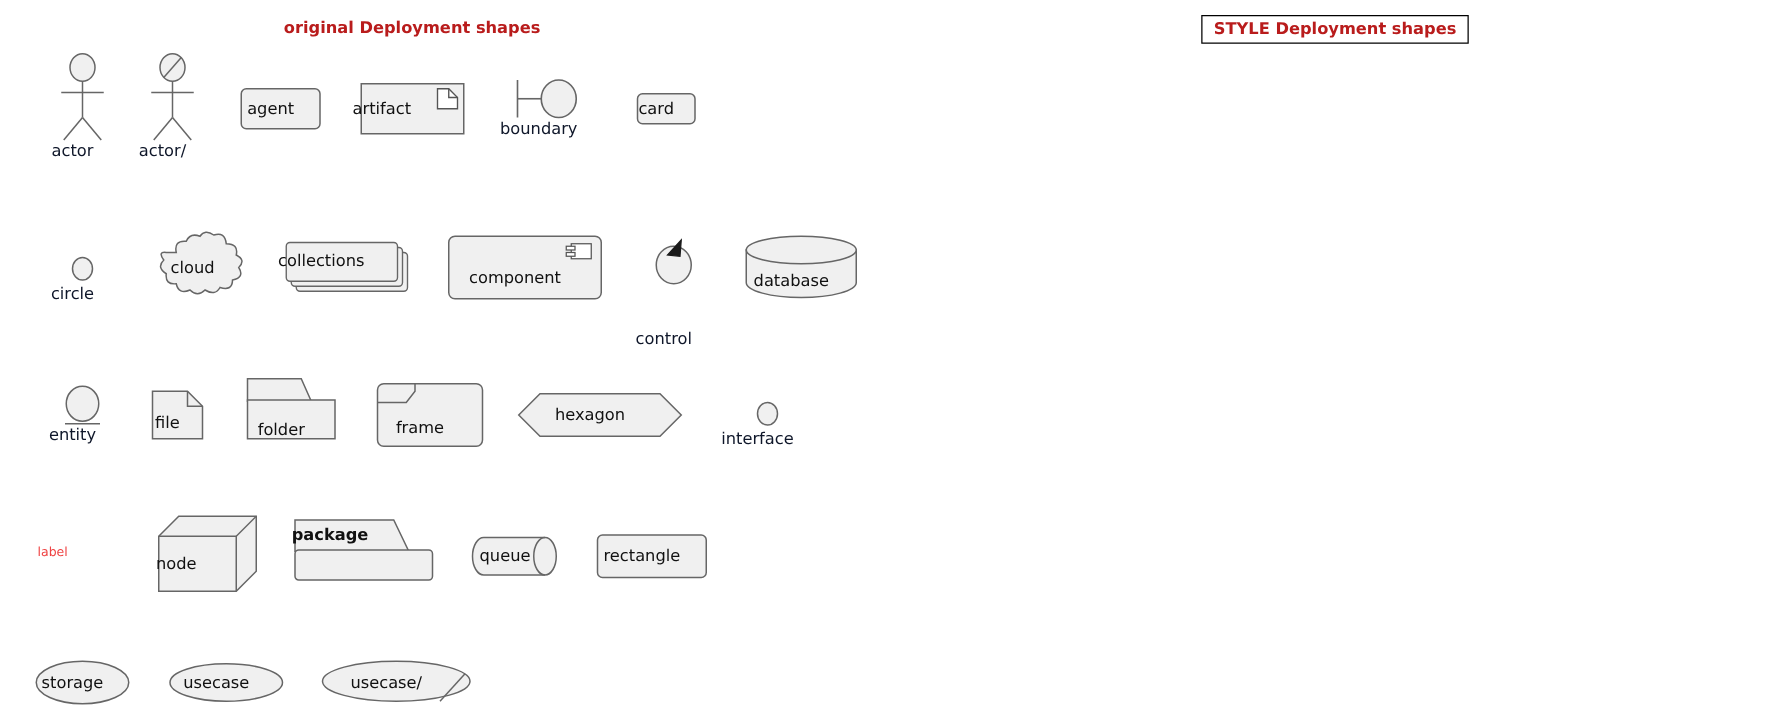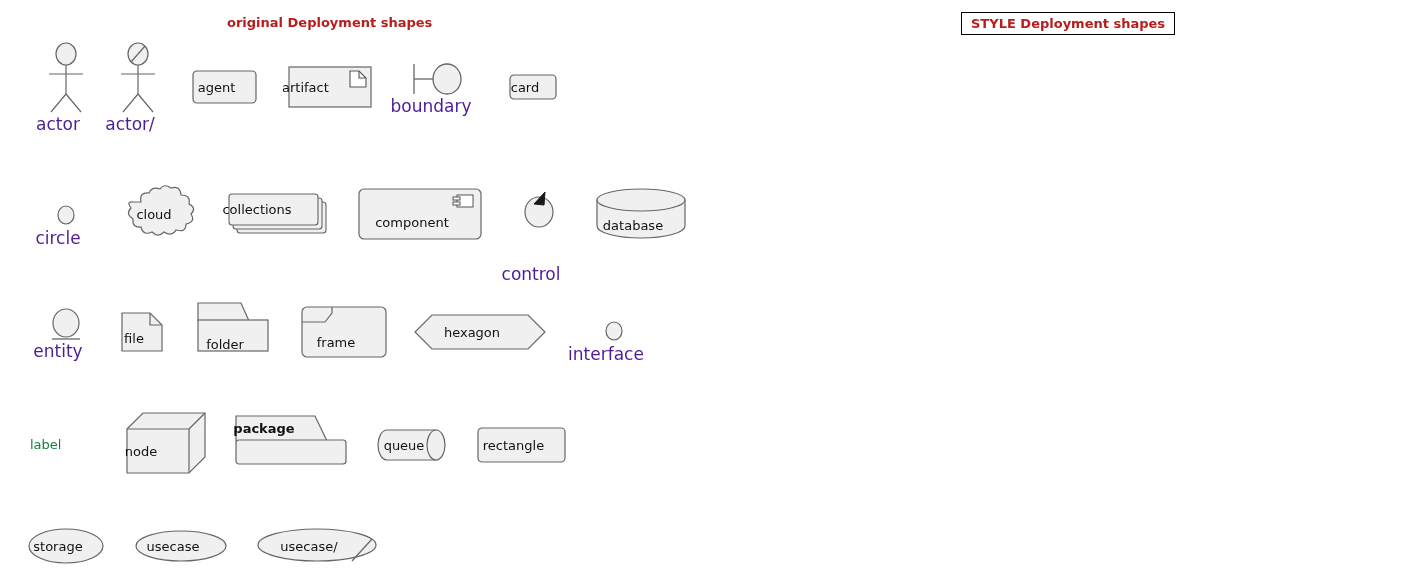--- a/index.html
+++ b/index.html
@@ -17,31 +17,31 @@
     white-space:nowrap;
   }
   #title-original{left:227px;}
   #title-style{
     left:251px;top:12px;border:1.6px solid #000;background:#fff;
     padding:3px 9px;
   }
 
   .cell{position:absolute;padding-left:16px;}
   .cap{
-    position:absolute;font-size:17px;color:#4c1d95;white-space:nowrap;
+    position:absolute;font-size:13px;color:#0f172a;white-space:nowrap;
     text-align:right;left:50%;transform:translateX(-50%);
   }
   .inlabel{
     position:absolute;left:0;top:0;width:100%;height:100%;
     display:flex;align-items:center;justify-content:center;
     font-size:13px;color:#111;pointer-events:none;white-space:nowrap;
   }
   .inlabel.bold{font-weight:bold;font-size:13px;text-align:center;}
   svg{display:block;overflow:visible;}
-  .plain-label{position:absolute;font-size:13px;color:#15803d;}
+  .plain-label{position:absolute;font-size:10px;color:#ef4444;}
 </style>
 </head>
 <body>
 
 <div class="panel" id="panel-original">
   <div class="title" id="title-original">original Deployment shapes</div>
 
   <div class="cell" style="left:20px;top:42px;width:60px;height:90px;">
     <svg width="60" height="72" viewBox="0 0 60 72">
       <ellipse cx="30" cy="12" rx="10" ry="11" fill="#f0f0f0" stroke="#666" stroke-width="1.2"></ellipse>

